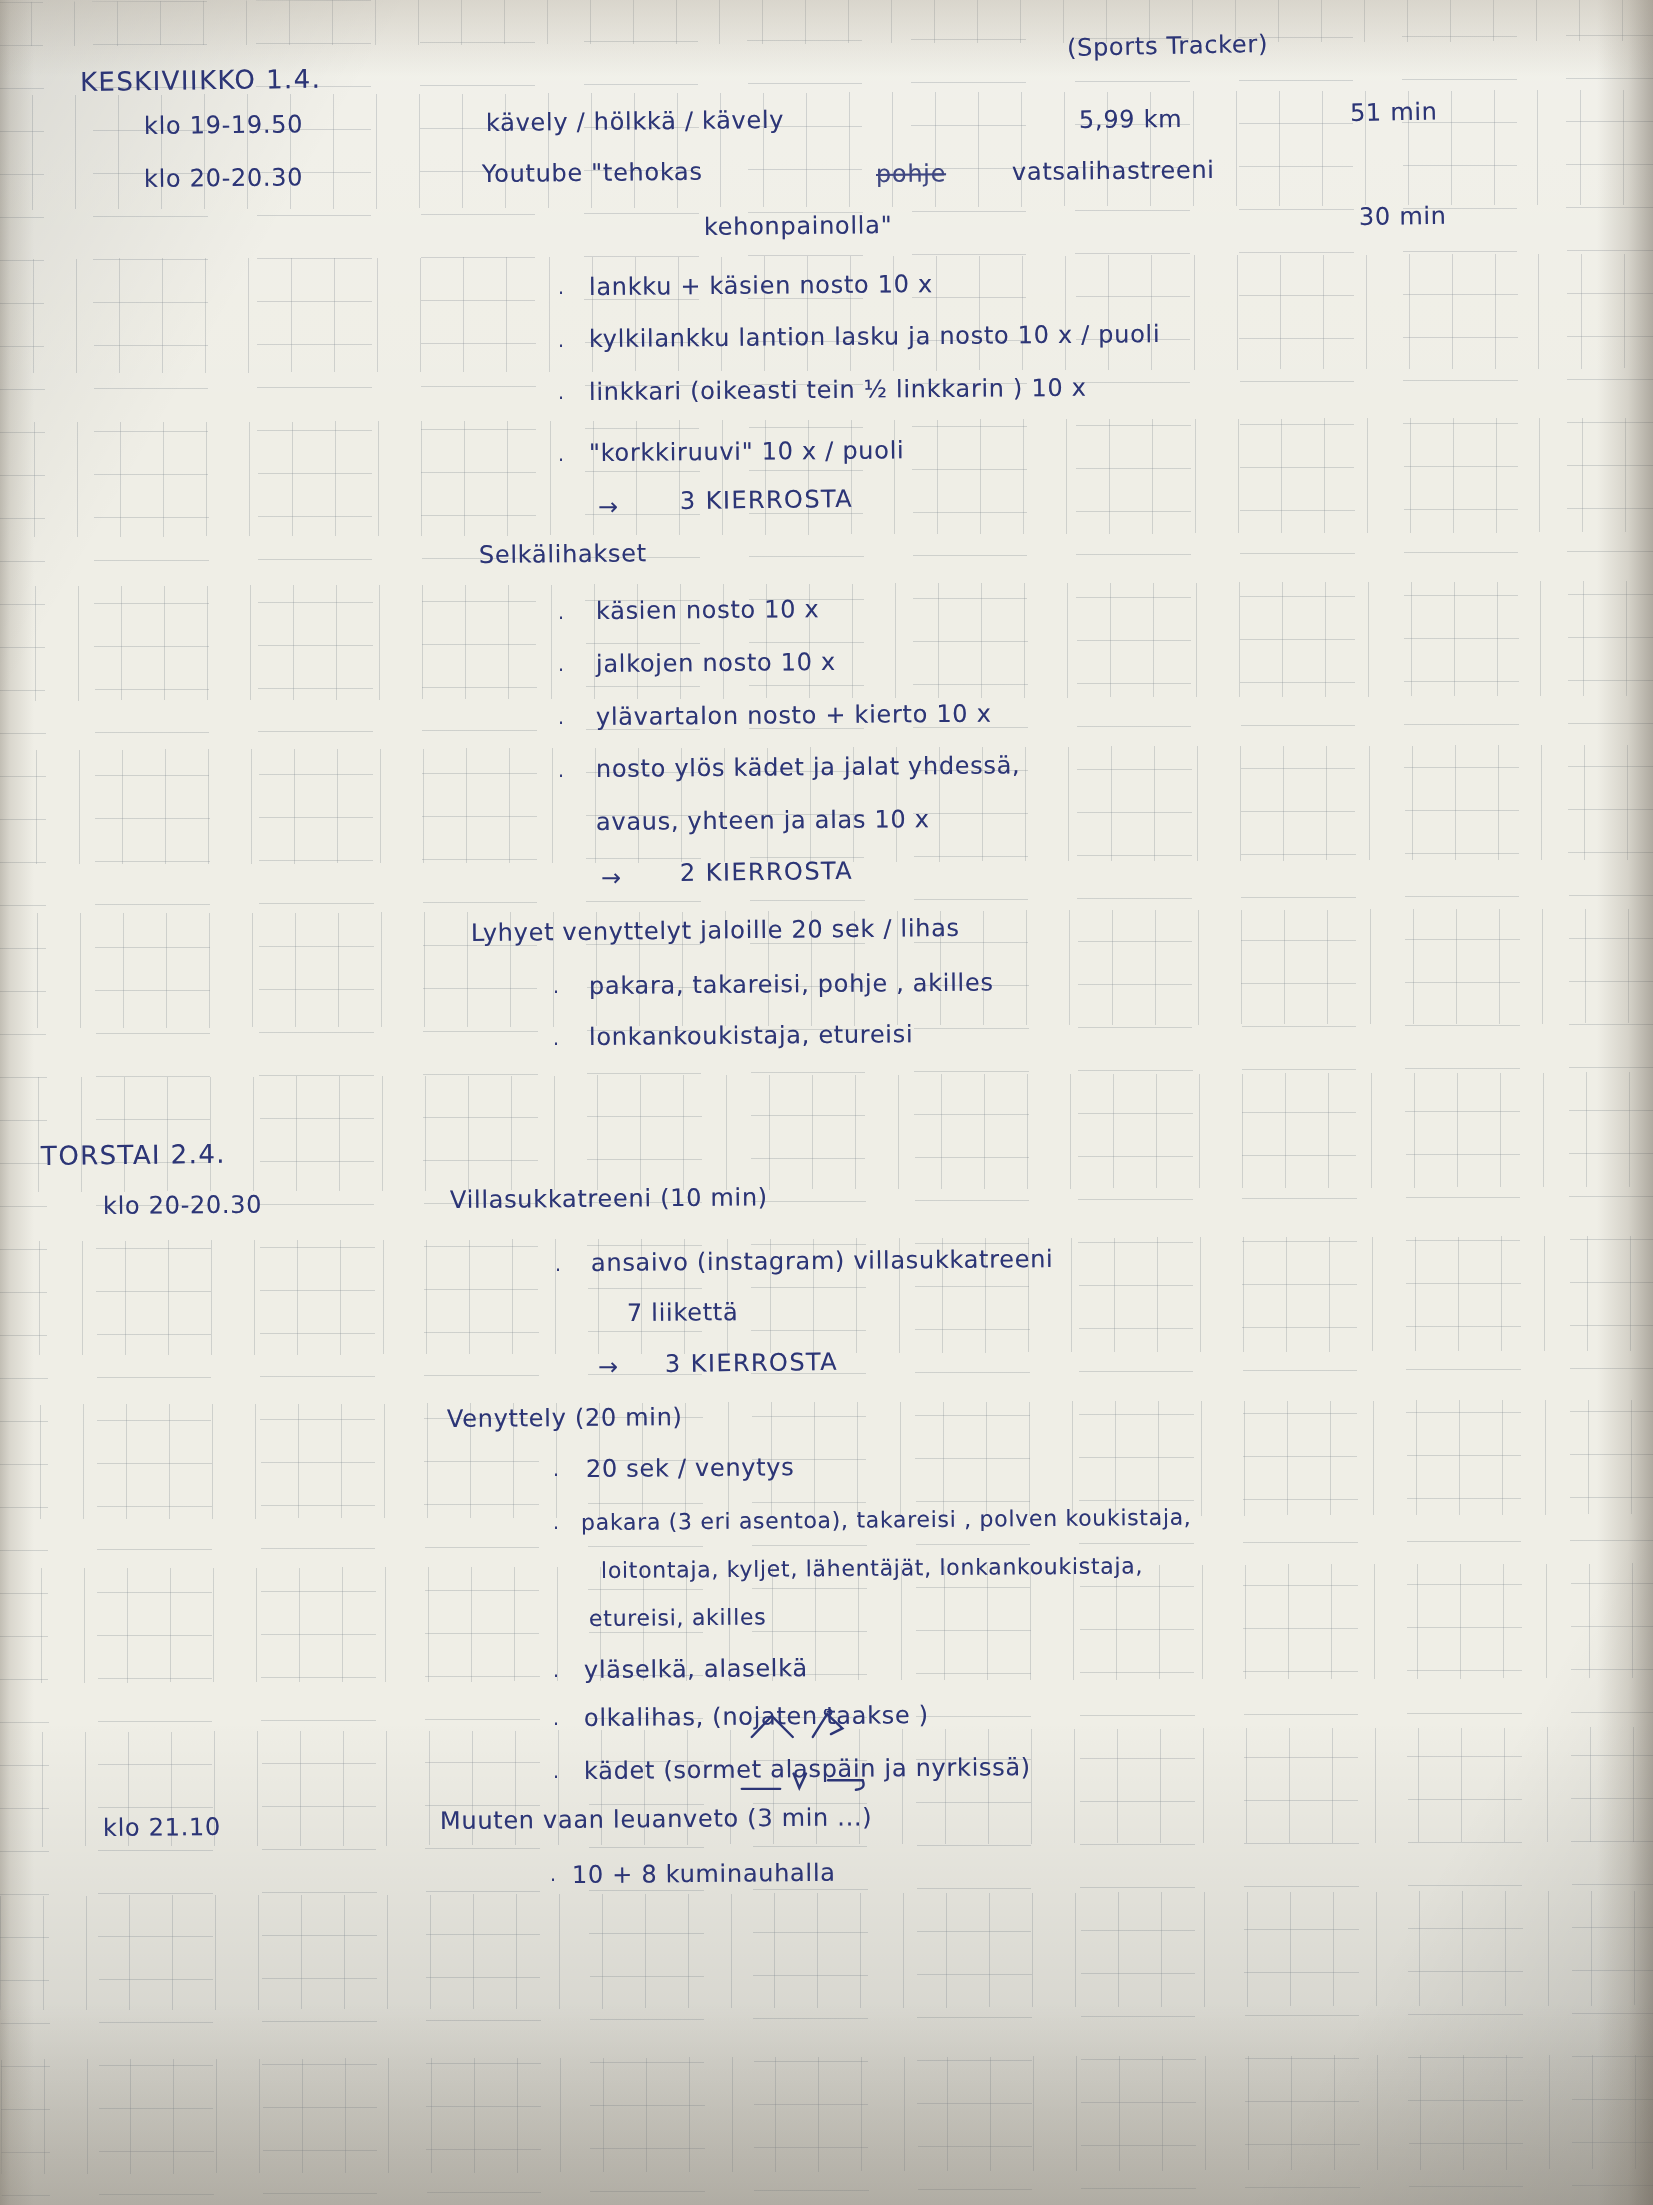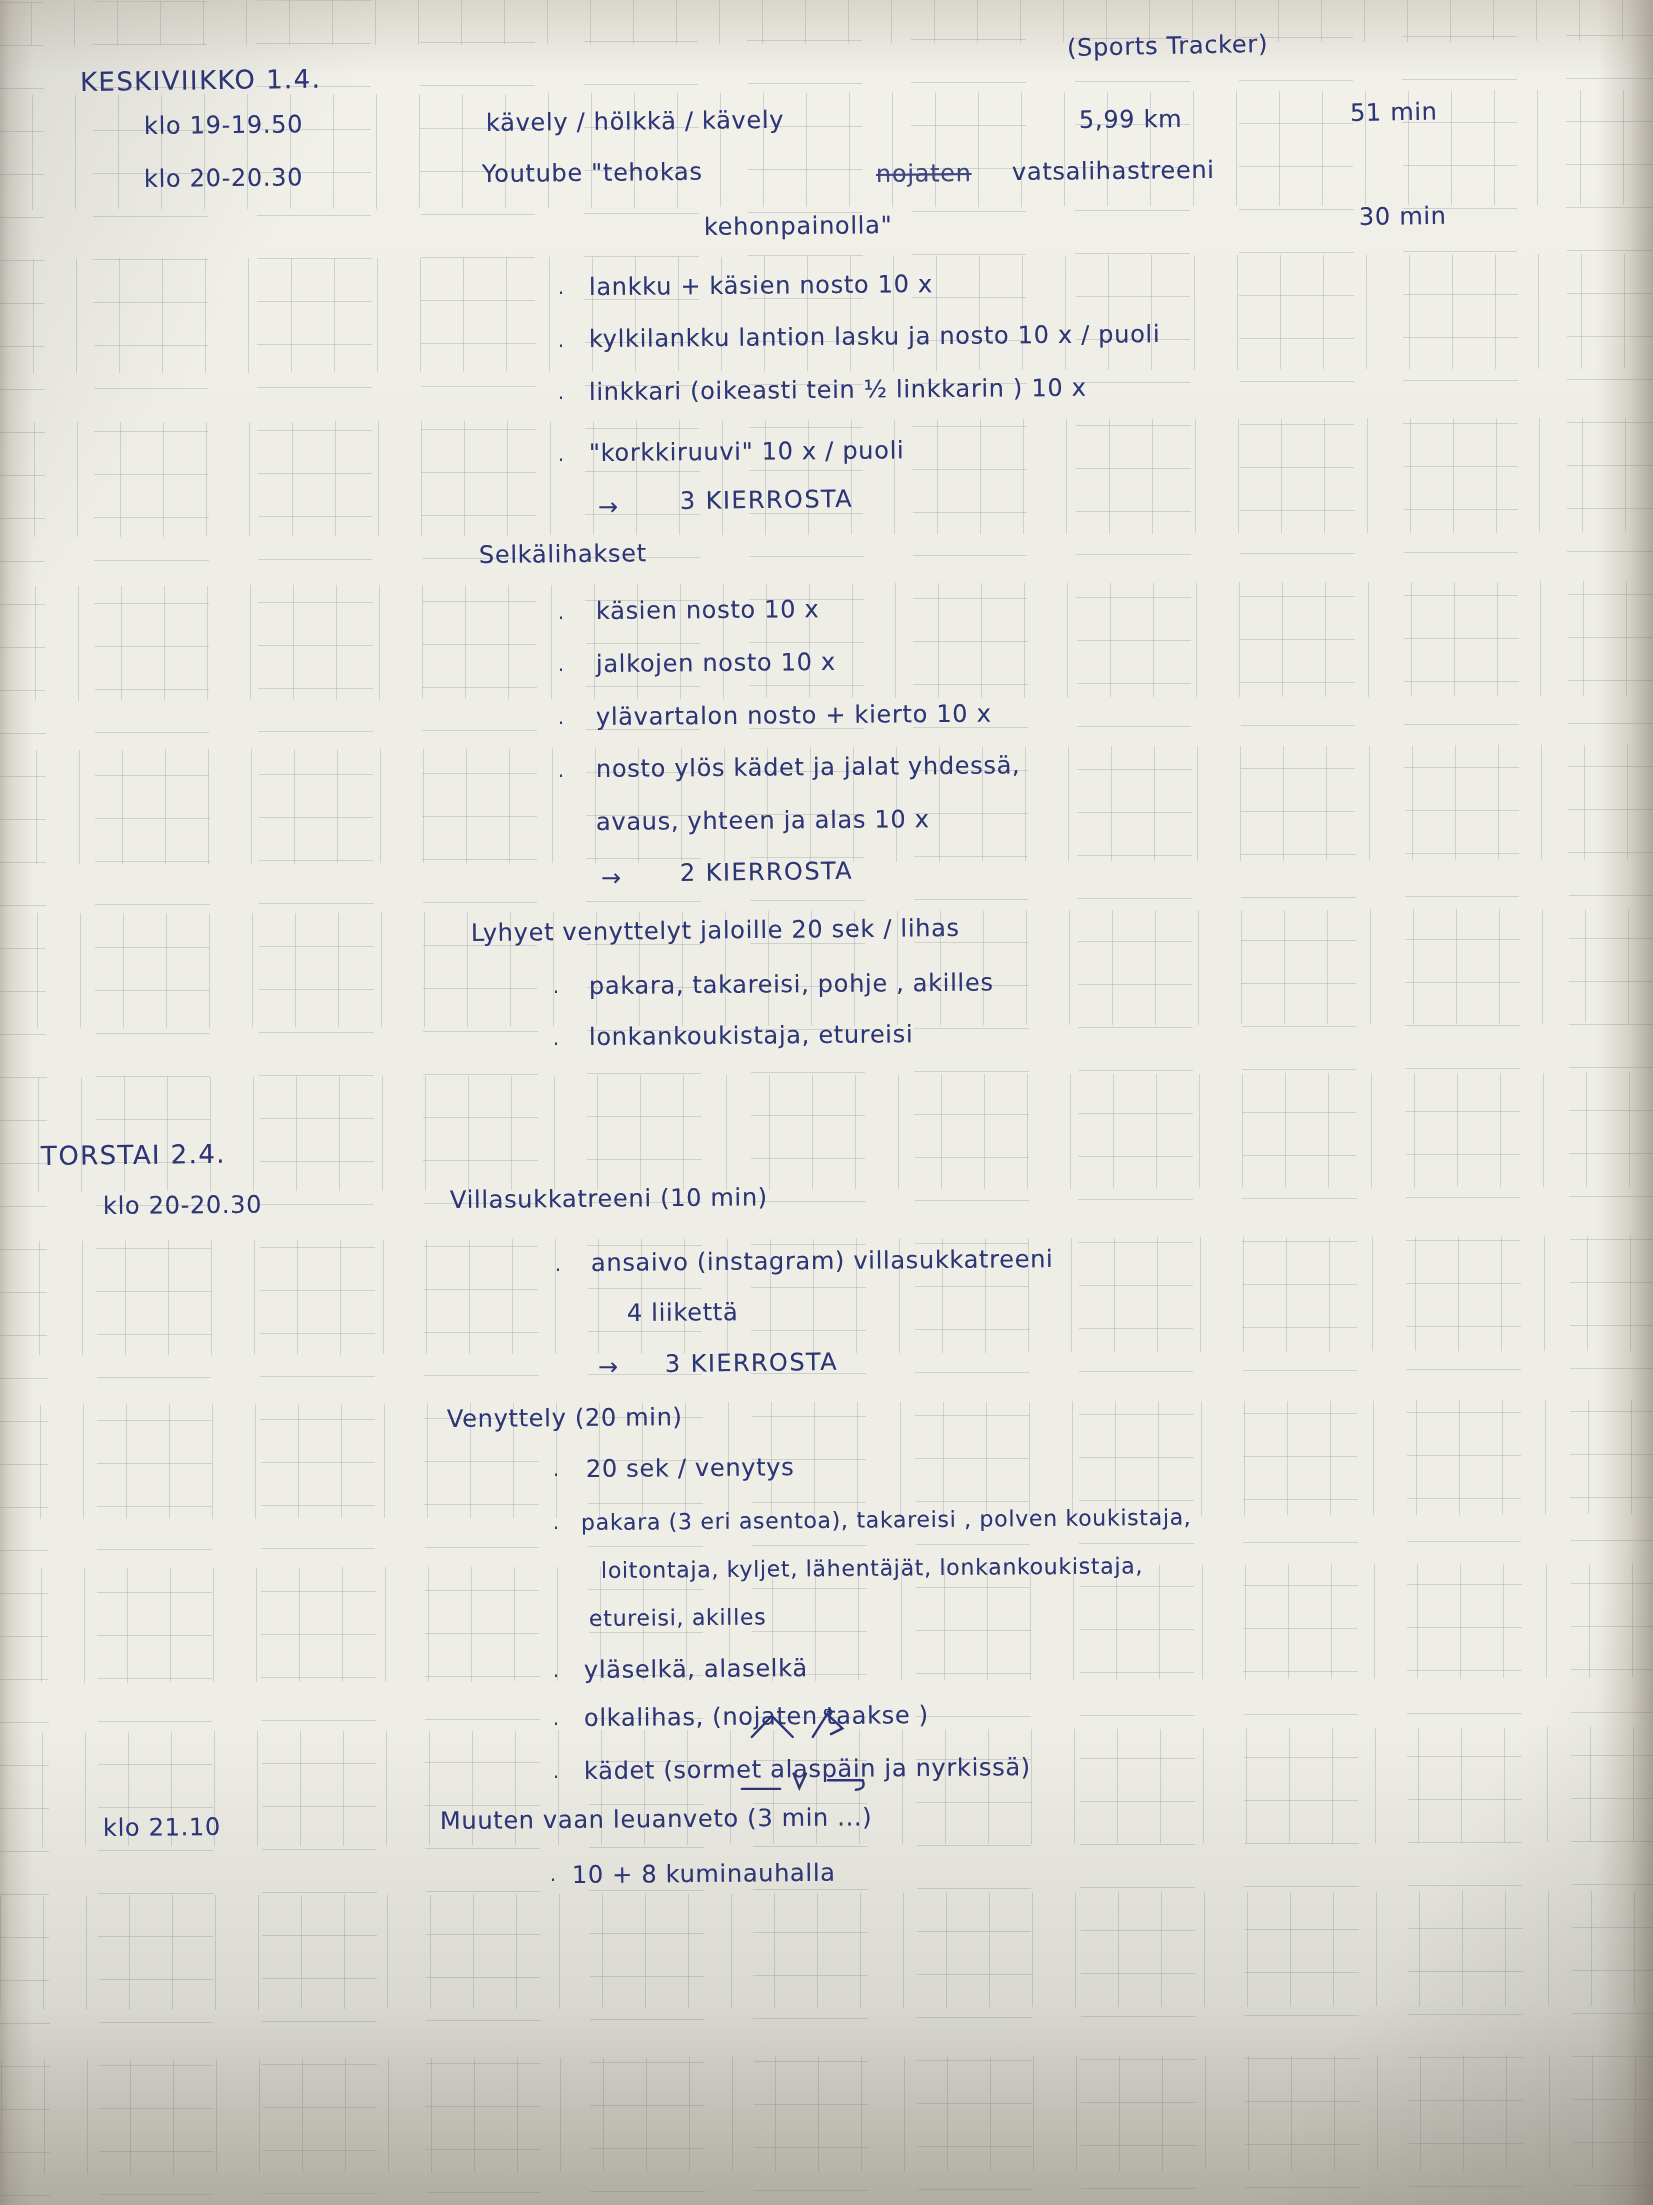--- a/index.html
+++ b/index.html
@@ -117,21 +117,21 @@
 
   <div class="hw s54 caps" style="left:80px; top:67px; transform:rotate(-0.8deg);">KESKIVIIKKO  1.4.</div>
 
   <div class="hw s50" style="left:144px; top:112px; transform:rotate(-0.6deg);">klo 19-19.50</div>
   <div class="hw s50" style="left:486px; top:109px; transform:rotate(-0.6deg);">kävely / hölkkä / kävely</div>
   <div class="hw s50" style="left:1079px; top:106px; transform:rotate(-0.6deg);">5,99 km</div>
   <div class="hw s50" style="left:1350px; top:99px; transform:rotate(-1deg);">51 min</div>
 
   <div class="hw s50" style="left:144px; top:165px; transform:rotate(-0.6deg);">klo 20-20.30</div>
   <div class="hw s50" style="left:482px; top:160px; transform:rotate(-0.6deg);">Youtube "tehokas</div>
-  <div class="hw s50 strike" style="left:876px; top:160px; transform:rotate(-0.6deg);">nojaten</div>
+  <div class="hw s50 strike" style="left:876px; top:160px; transform:rotate(-0.6deg);">pohje</div>
   <div class="hw s50" style="left:1012px; top:158px; transform:rotate(-0.6deg);">vatsalihastreeni</div>
   <div class="hw s50" style="left:704px; top:213px; transform:rotate(-0.6deg);">kehonpainolla"</div>
   <div class="hw s50" style="left:1359px; top:203px; transform:rotate(-0.8deg);">30 min</div>
 
   <div class="bullet" style="left:558px; top:282px;">·</div>
   <div class="hw s50" style="left:589px; top:273px; transform:rotate(-0.5deg);">lankku + käsien nosto   10 x</div>
 
   <div class="bullet" style="left:558px; top:335px;">·</div>
   <div class="hw s50" style="left:589px; top:325px; transform:rotate(-0.5deg);">kylkilankku lantion lasku ja nosto 10 x / puoli</div>
 
@@ -170,21 +170,21 @@
   <div class="bullet" style="left:553px; top:1033px;">·</div>
   <div class="hw s50" style="left:589px; top:1023px; transform:rotate(-0.5deg);">lonkankoukistaja, etureisi</div>
 
   <div class="hw s54 caps" style="left:41px; top:1141px; transform:rotate(-0.7deg);">TORSTAI  2.4.</div>
 
   <div class="hw s50" style="left:103px; top:1192px; transform:rotate(-0.5deg);">klo 20-20.30</div>
   <div class="hw s50" style="left:450px; top:1186px; transform:rotate(-0.5deg);">Villasukkatreeni   (10 min)</div>
 
   <div class="bullet" style="left:555px; top:1259px;">·</div>
   <div class="hw s50" style="left:591px; top:1249px; transform:rotate(-0.5deg);">ansaivo (instagram) villasukkatreeni</div>
-  <div class="hw s50" style="left:627px; top:1299px; transform:rotate(-0.5deg);">4 liikettä</div>
+  <div class="hw s50" style="left:627px; top:1299px; transform:rotate(-0.5deg);">7 liikettä</div>
 
   <div class="arrow" style="left:598px; top:1353px;">→</div>
   <div class="hw s50 caps" style="left:665px; top:1350px; transform:rotate(-0.7deg);">3 KIERROSTA</div>
 
   <div class="hw s50" style="left:447px; top:1405px; transform:rotate(-0.5deg);">Venyttely    (20 min)</div>
 
   <div class="bullet" style="left:553px; top:1464px;">·</div>
   <div class="hw s50" style="left:586px; top:1455px; transform:rotate(-0.5deg);">20 sek / venytys</div>
 
   <div class="bullet" style="left:553px; top:1517px;">·</div>

